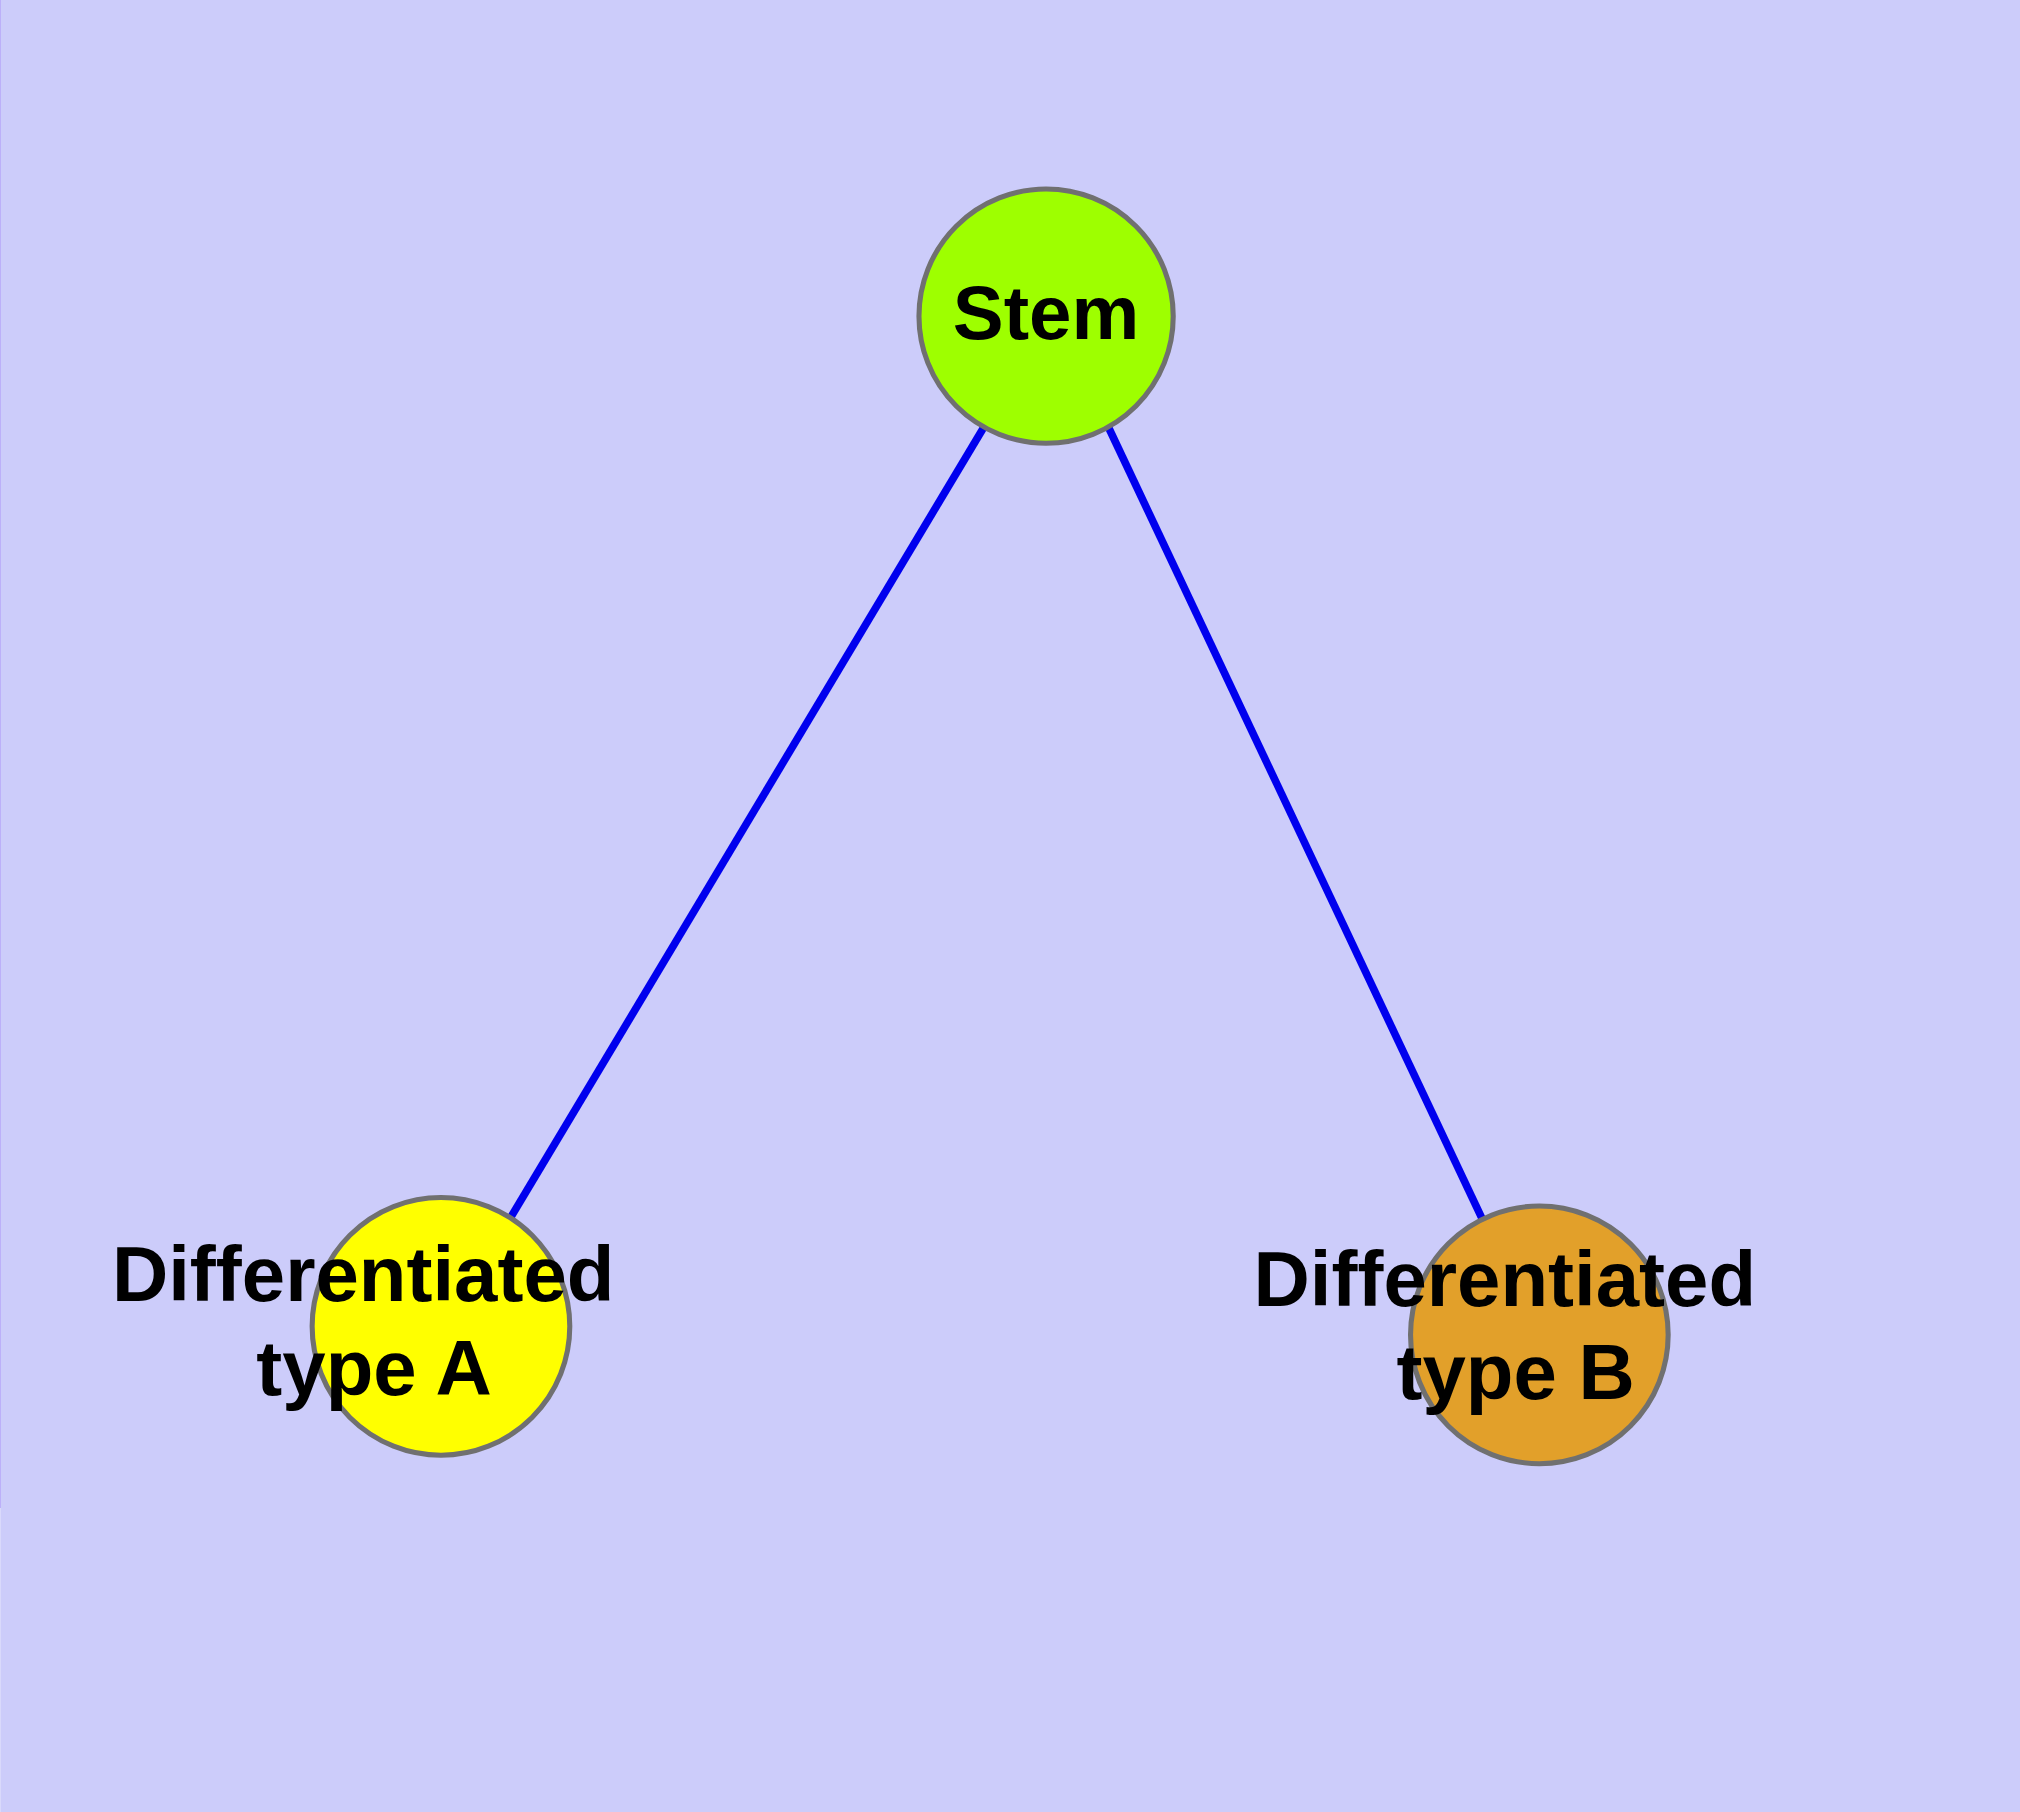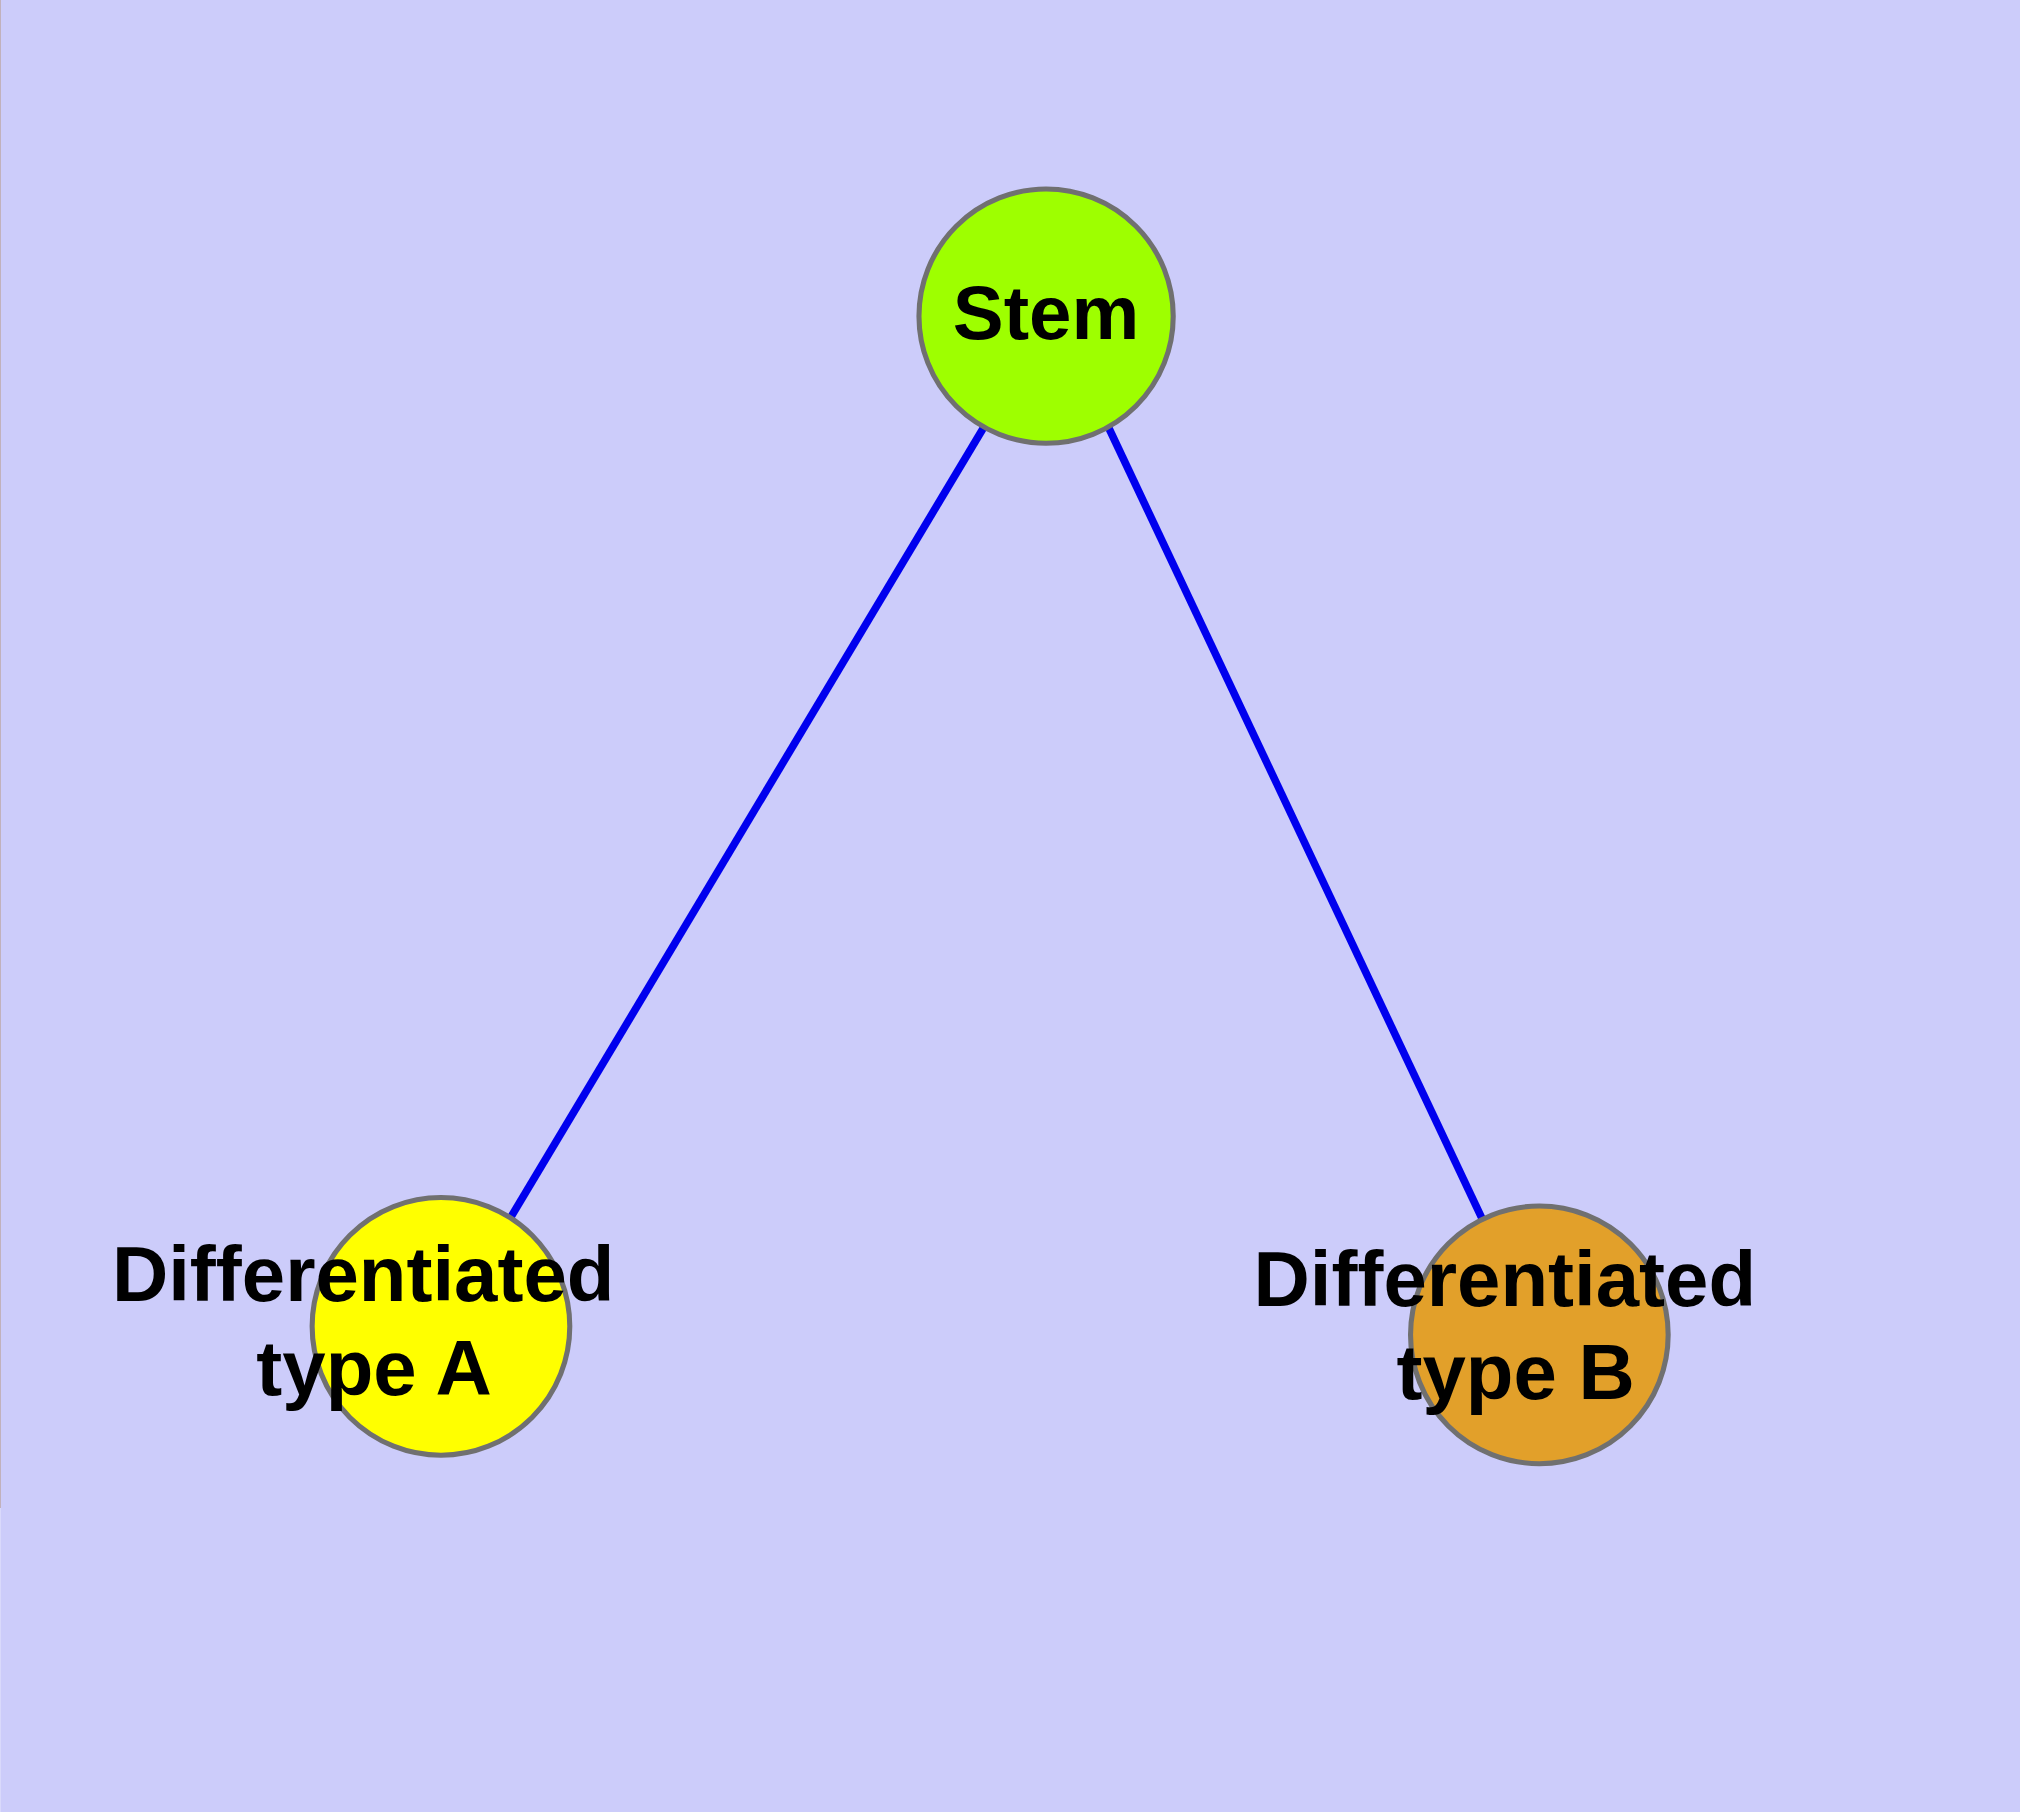--- a/index.html
+++ b/index.html
@@ -31,21 +31,21 @@
     font-weight: bold;
     fill: #000000;
     text-anchor: middle;
     dominant-baseline: middle;
     paint-order: normal;
   }
 </style>
 </head>
 <body>
 
-<div id="graph-canvas" style="width: 2021px; height: 1508px; background: #a16207;">
+<div id="graph-canvas" style="width: 2021px; height: 1508px; background: #8b5cf6;">
   <svg id="graph-svg" viewBox="0 0 2384 2138" xmlns="http://www.w3.org/2000/svg" style="width: 2021px; height: 1812px;">
 
     <rect id="bg-rect" x="0" y="0" width="2384" height="2138" fill="#ccccfa"></rect>
 
     <g id="edges-group">
       <line id="edge-0" x1="1160" y1="505" x2="602" y2="1437" stroke="#0000ee" stroke-width="9" stroke-linecap="butt"></line>
       <line id="edge-1" x1="1308" y1="505" x2="1748" y2="1437" stroke="#0000ee" stroke-width="9" stroke-linecap="butt"></line>
     </g>
 
     <g id="nodes-group">

